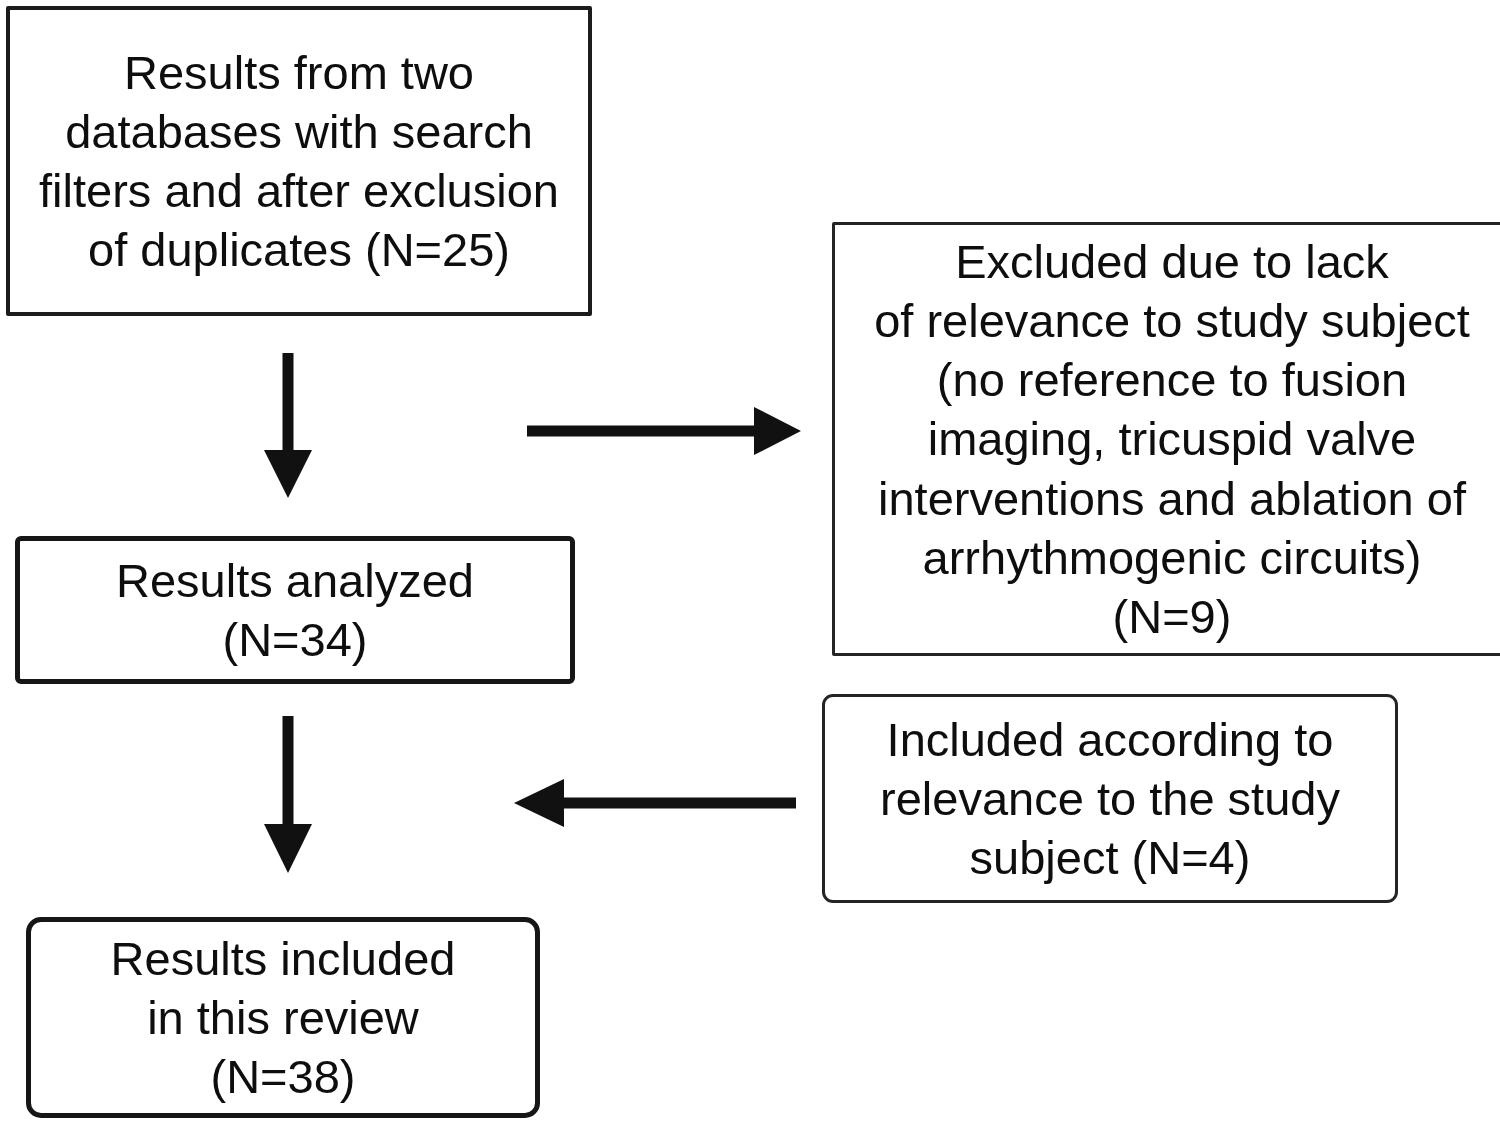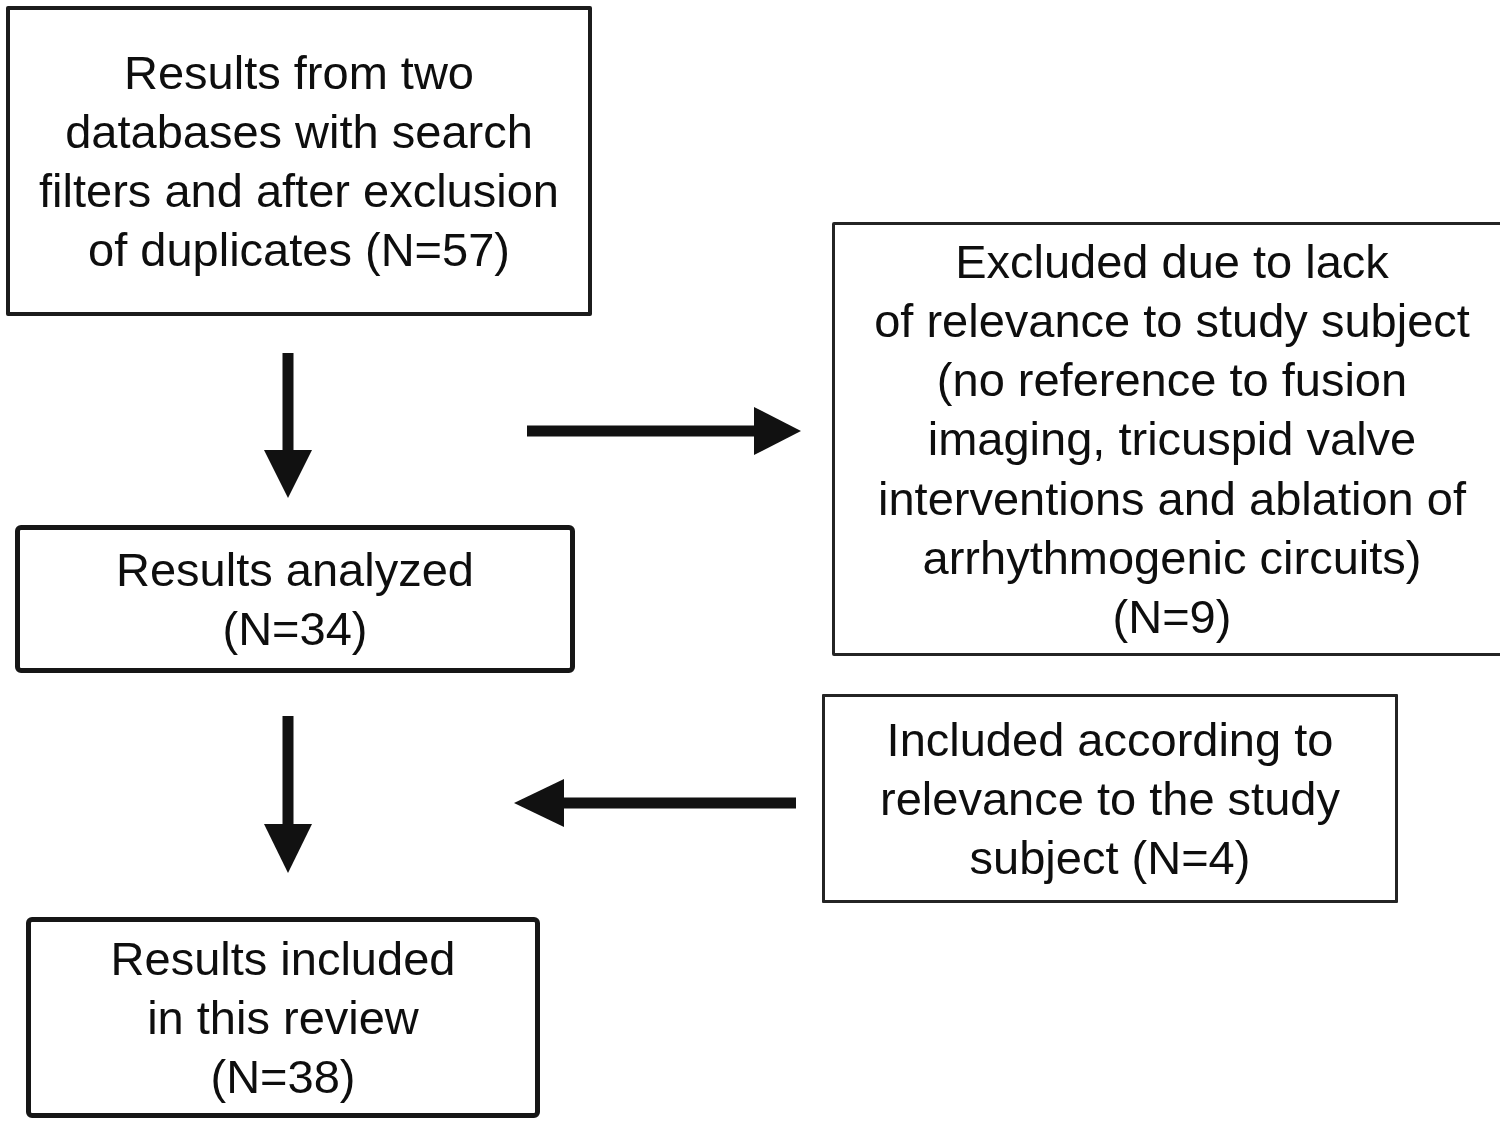--- a/index.html
+++ b/index.html
@@ -37,30 +37,30 @@
 
   #box-sources {
     left: 6px; top: 6px; width: 586px; height: 310px;
     border: 4px solid #1c1c1c; border-radius: 2px;
   }
   #box-excluded {
     left: 832px; top: 222px; width: 680px; height: 434px;
     border: 3px solid #242424; border-radius: 2px;
   }
   #box-analyzed {
-    left: 15px; top: 525px; width: 560px; height: 148px;
+    left: 15px; top: 536px; width: 560px; height: 148px;
     border: 5px solid #161616; border-radius: 6px;
   }
   #box-included-by-relevance {
     left: 822px; top: 694px; width: 576px; height: 209px;
-    border: 3px solid #242424; border-radius: 1px;
+    border: 3px solid #242424; border-radius: 11px;
   }
   #box-final-included {
     left: 26px; top: 917px; width: 514px; height: 201px;
-    border: 5px solid #161616; border-radius: 6px;
+    border: 5px solid #161616; border-radius: 15px;
   }
 </style>
 </head>
 <body>
 
 <div class="canvas">
 
   <svg class="arrows" viewBox="0 0 1500 1126" xmlns="http://www.w3.org/2000/svg" aria-hidden="true">
 
     <g>
@@ -81,21 +81,21 @@
     <g>
       <line x1="561" y1="803" x2="796" y2="803" stroke="#111111" stroke-width="11"></line>
       <polygon points="564,779 564,827 514,803" fill="#111111"></polygon>
     </g>
   </svg>
 
   <div class="box" id="box-sources">
     <span class="box-text">Results from two
 databases with search
 filters and after exclusion
-of duplicates (N=57)</span>
+of duplicates (N=25)</span>
   </div>
 
   <div class="box" id="box-excluded">
     <span class="box-text">Excluded due to lack
 of relevance to study subject
 (no reference to fusion
 imaging, tricuspid valve
 interventions and ablation of
 arrhythmogenic circuits)
 (N=9)</span>

